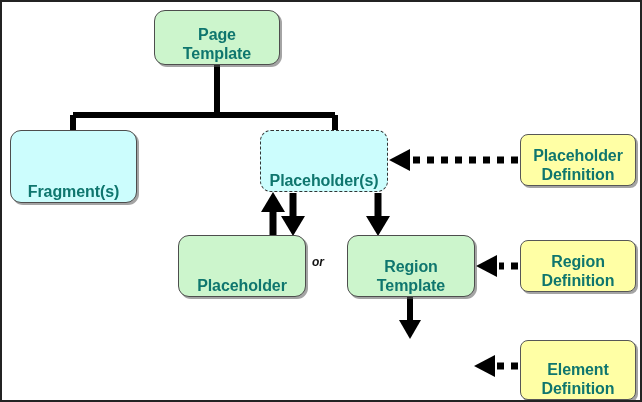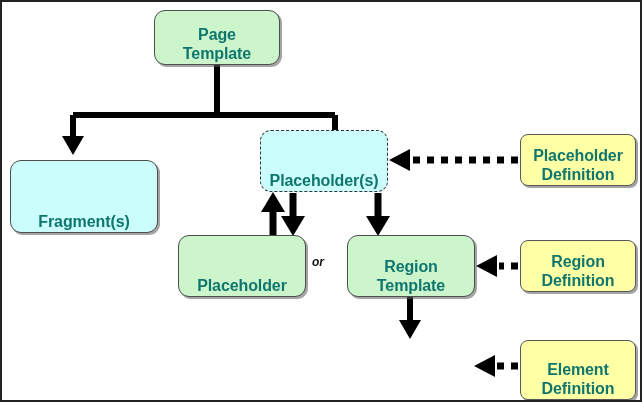--- a/index.html
+++ b/index.html
@@ -135,21 +135,21 @@
       <path d="M 516 364 L 495 364" stroke="#000000" stroke-width="7" stroke-dasharray="7 7" stroke-linecap="butt" fill="none"></path>
       <polygon points="493,353 493,375 472,364" fill="#000000"></polygon>
     </g>
   </svg>
 
   <div class="node green" style="left:152px; top:8px; width:126px; height:55px;">
     <span class="label">Page
 Template</span>
   </div>
 
-  <div class="node cyan-solid" style="left:8px; top:128px; width:148px; height:73px;margin-top:30px;">
+  <div class="node cyan-solid" style="left:8px; top:128px; width:127px; height:73px;">
     <span class="label">Fragment(s)</span>
   </div>
 
   <div class="node cyan-dashed" style="left:258px; top:128px; width:128px; height:62px;">
     <span class="label">Placeholder(s)</span>
   </div>
 
   <div class="node yellow" style="left:518px; top:132px; width:116px; height:52px;">
     <span class="label">Placeholder
 Definition</span>

